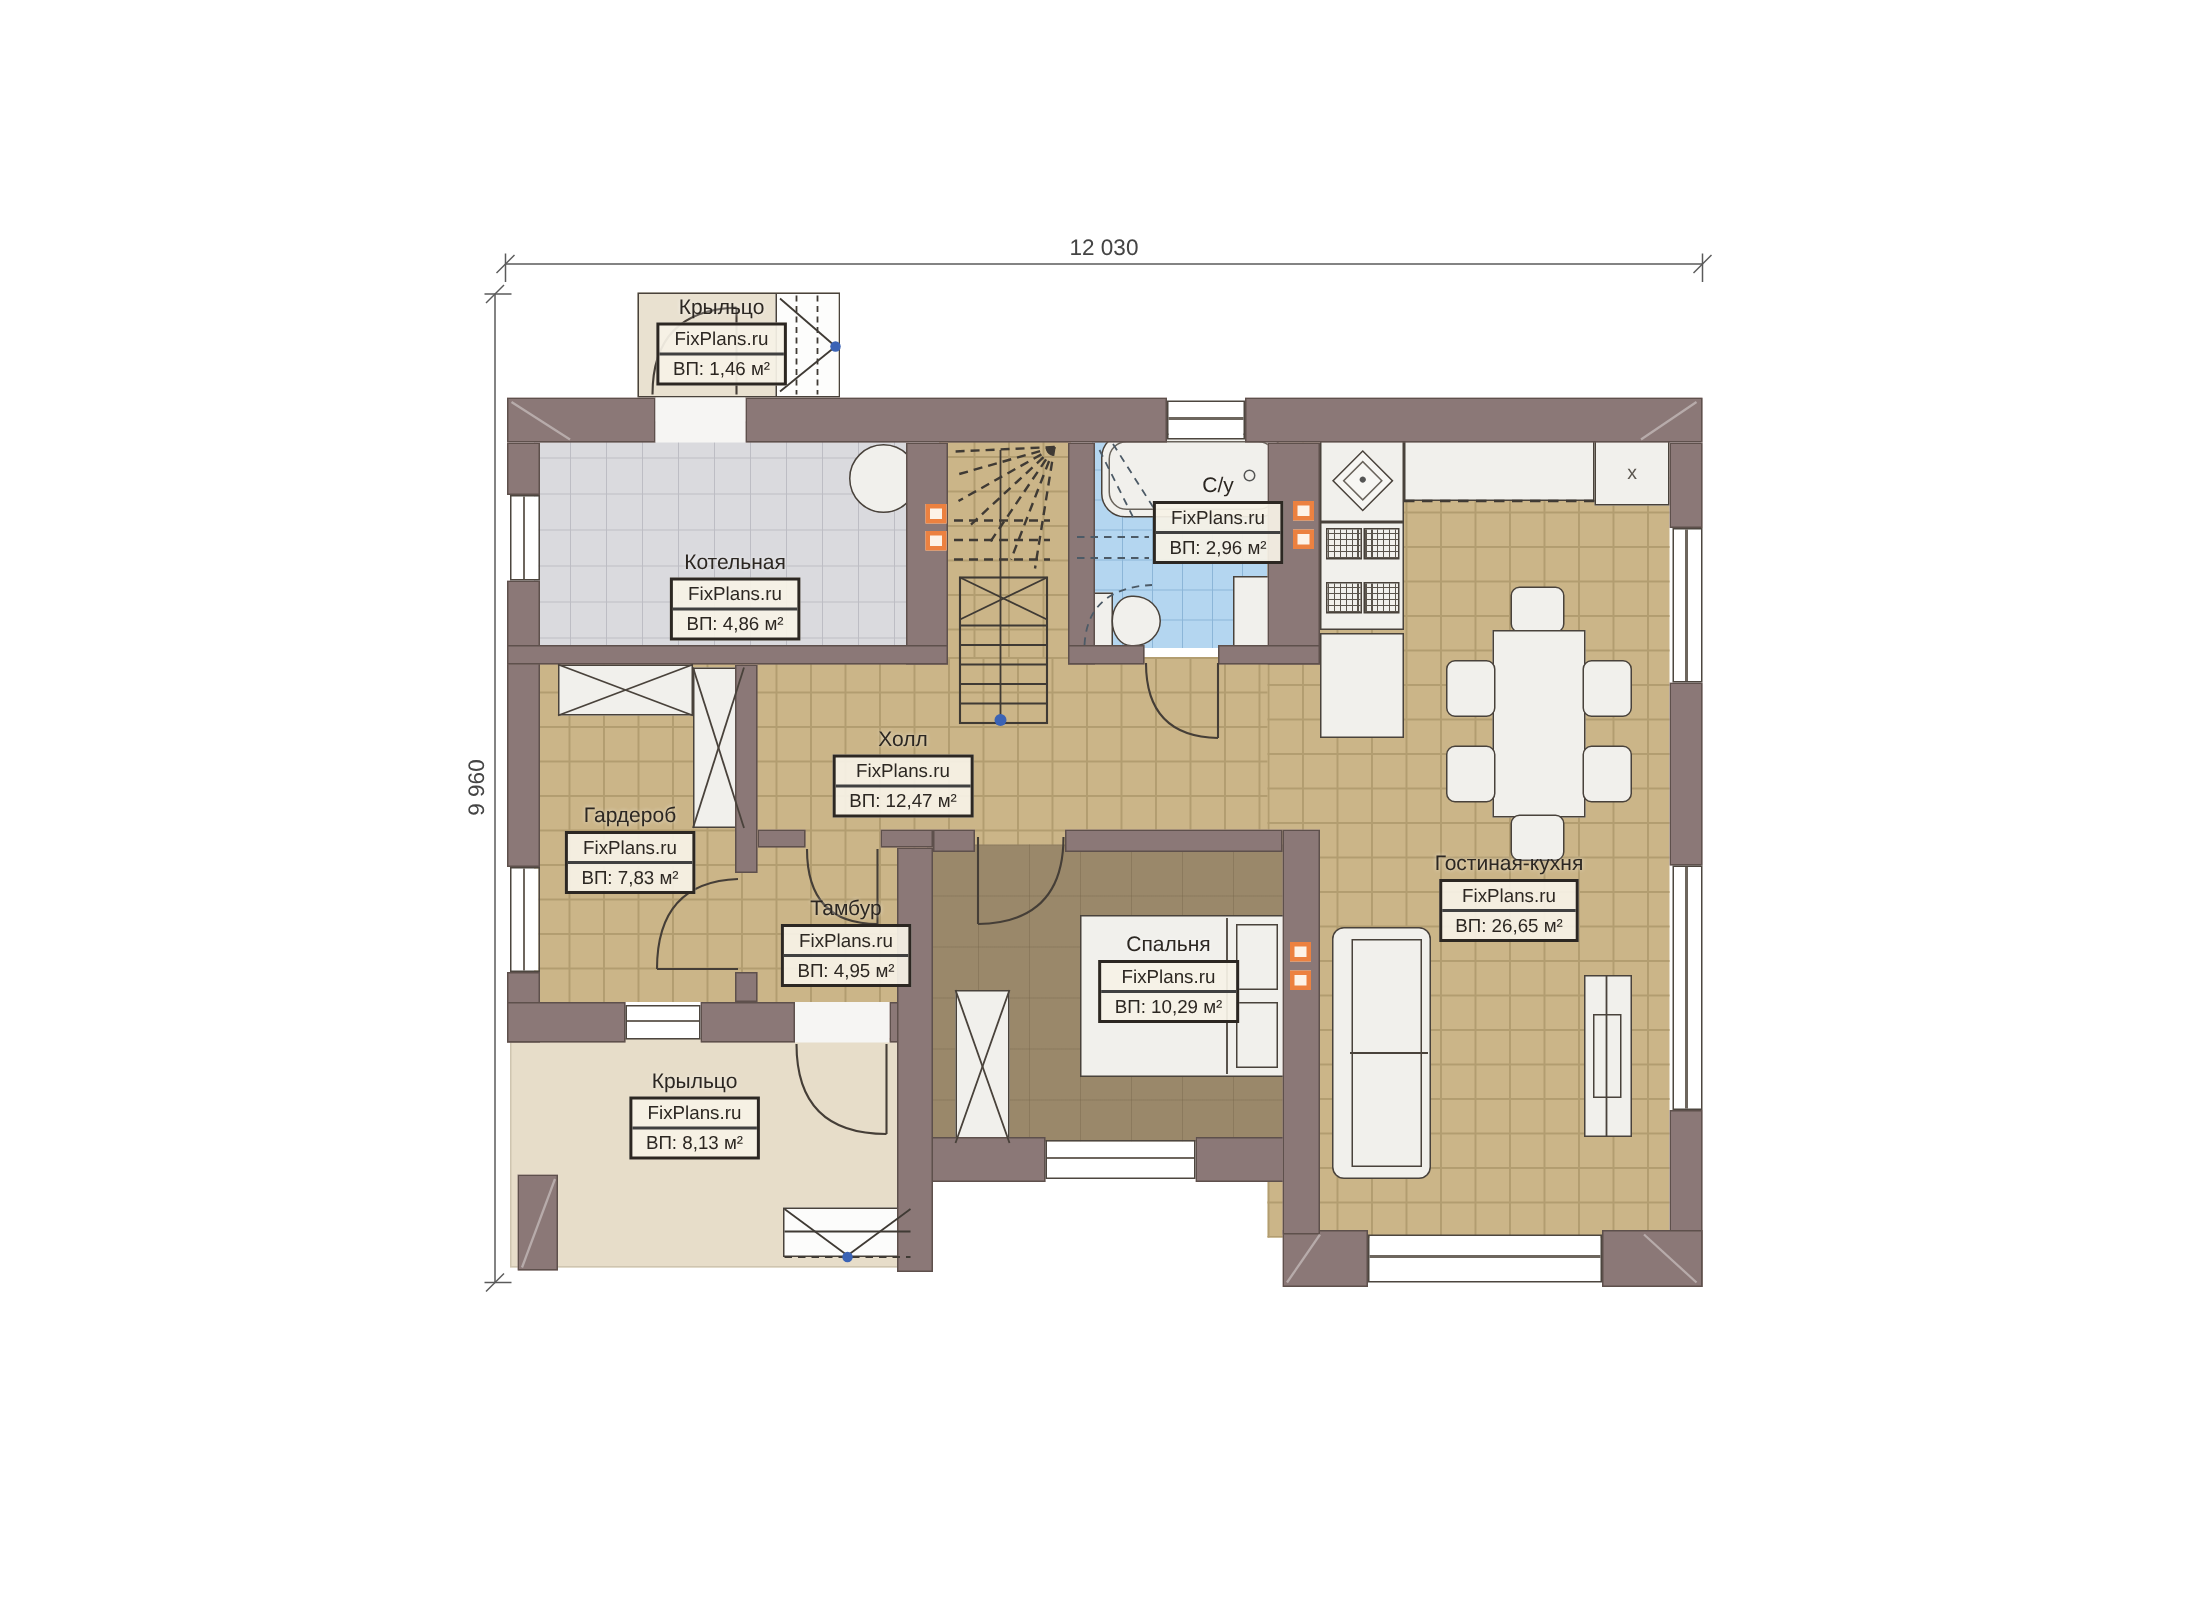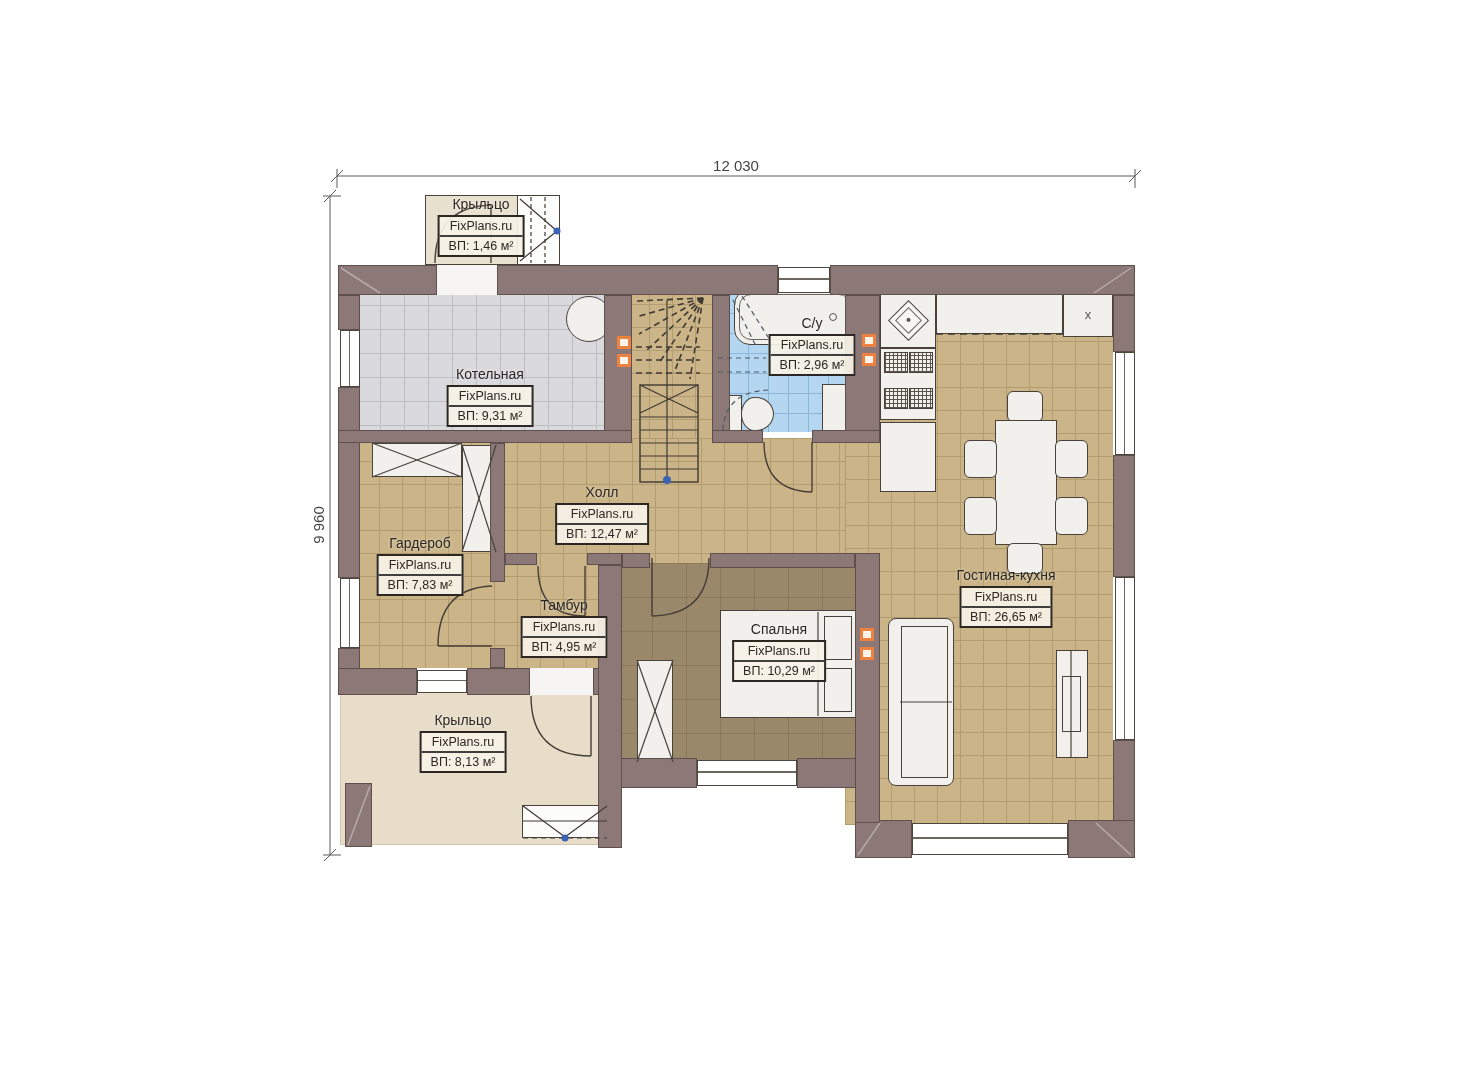--- a/index.html
+++ b/index.html
@@ -288,21 +288,21 @@
 
   <div class="room-label" style="left:481px;top:196px;">
     <div class="title">Крыльцо</div>
     <div class="box"><div class="row">FixPlans.ru</div>
       <div class="row">ВП: 1,46 м²</div></div>
   </div>
 
   <div class="room-label" style="left:490px;top:330px;margin-top:36px;">
     <div class="title">Котельная</div>
     <div class="box"><div class="row">FixPlans.ru</div>
-      <div class="row">ВП: 9,31 м²</div></div>
+      <div class="row">ВП: 4,86 м²</div></div>
   </div>
 
   <div class="room-label" style="left:812px;top:315px;">
     <div class="title">С/у</div>
     <div class="box"><div class="row">FixPlans.ru</div>
       <div class="row">ВП: 2,96 м²</div></div>
   </div>
 
   <div class="room-label" style="left:420px;top:497px;margin-top:38px;">
     <div class="title">Гардероб</div>

